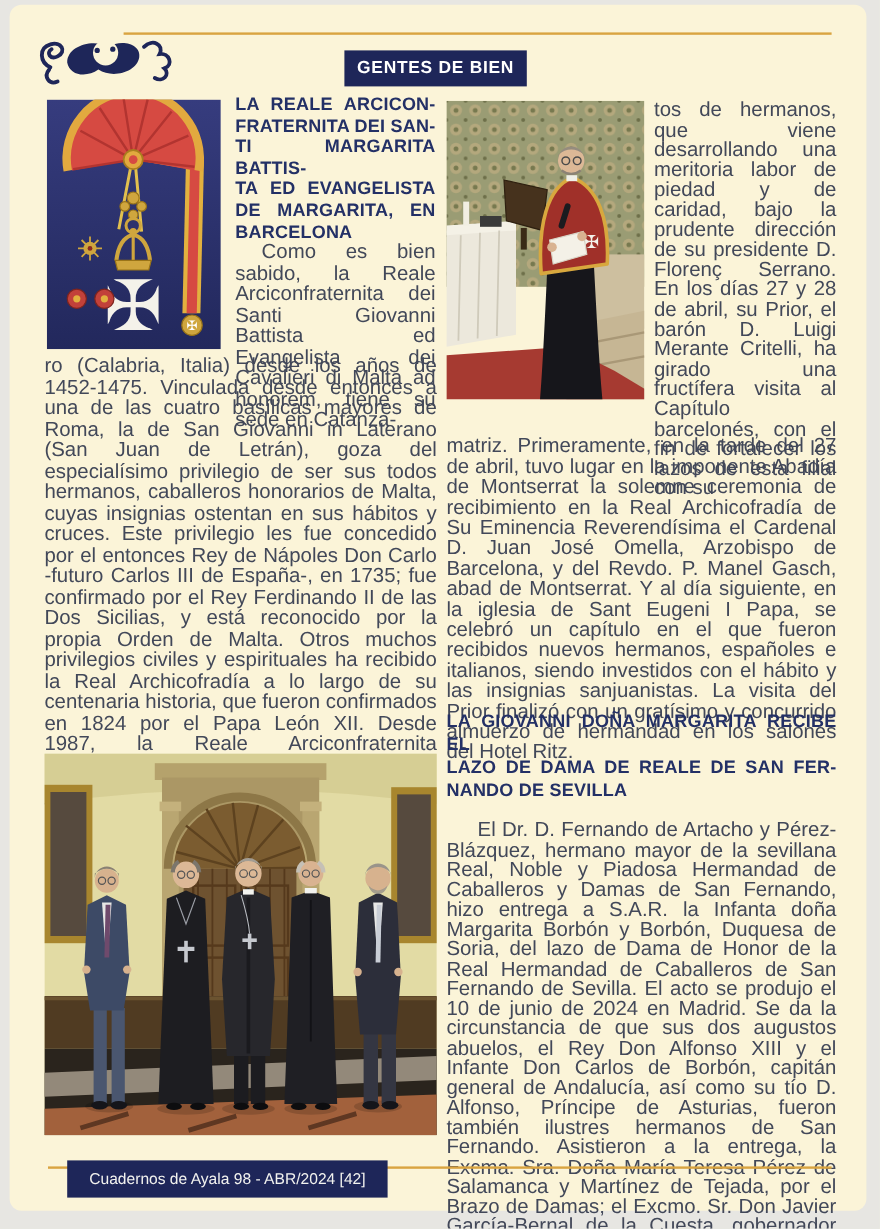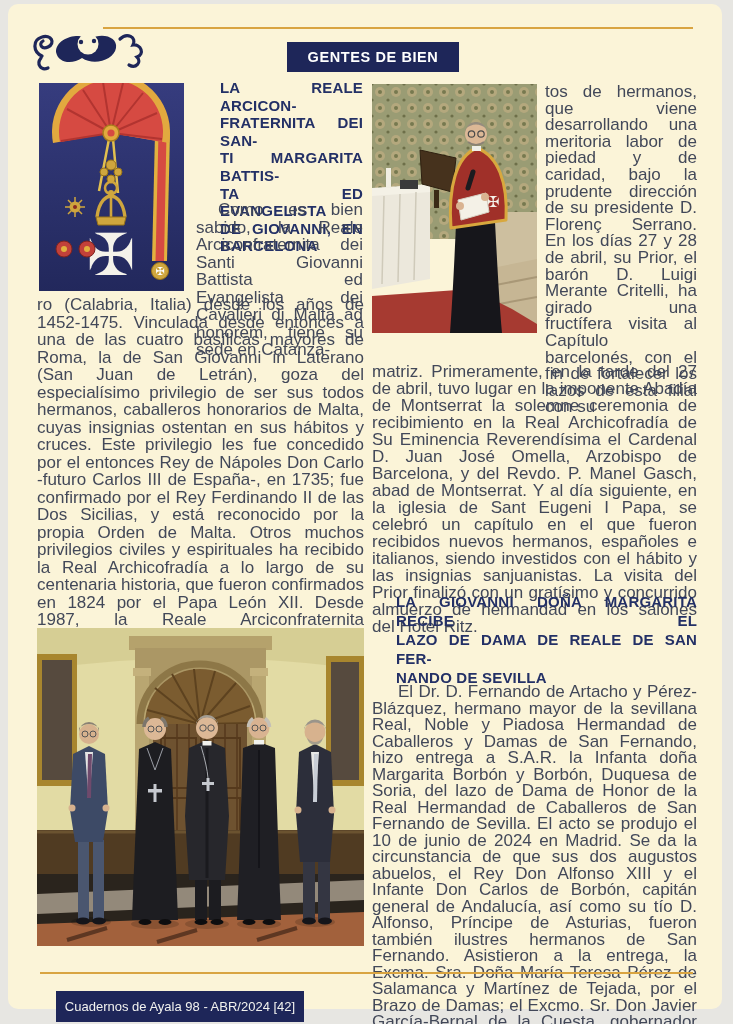--- a/index.html
+++ b/index.html
@@ -7,21 +7,21 @@
           font-family:"Liberation Sans",sans-serif;overflow:hidden;}
   .page{position:absolute;left:8px;top:4px;width:714px;height:1005px;
         background:#fbf4d8;border-radius:10px;}
   .abs{position:absolute;}
   .goldline{background:#d9a441;height:2px;}
   .section-box{background:#1e2659;color:#ffffff;font-weight:bold;font-size:14.5px;
                letter-spacing:0.6px;display:flex;align-items:center;justify-content:center;}
   .footer-box{background:#1e2659;color:#f2f2ef;font-size:13px;
               display:flex;align-items:center;justify-content:center;}
   .title{font-size:15px;font-weight:bold;color:#233066;line-height:17.6px;letter-spacing:0.2px;}
-  .title-line{text-align:justify;text-align-last:justify;margin-left:24px;}
+  .title-line{text-align:justify;text-align-last:justify;}
   .title-line.last{text-align-last:left;}
   .body-text{font-size:17px;line-height:17.5px;color:#424859;text-align:justify;}
   .lh-n{line-height:16.6px;}
   .lh-r{line-height:17px;}
   .lh-2{line-height:16.5px;}
   .indent{text-indent:22px;margin-top:12px;}
   .indent-lg{text-indent:26px;margin-top:28px;}
   figure{margin:0;}
 </style>
 </head>
@@ -39,21 +39,21 @@
         <path d="M13,32 C8,38 13,45 20,42"></path>
         <path d="M92,13 C99,6 109,11 105,19 C113,18 117,28 109,31 C114,36 108,43 101,39"></path>
       </g>
       <path d="M28,26 C28,12 50,6 62,13 C74,6 90,11 88,22 C86,34 66,40 54,32 C44,39 30,37 28,26 Z" fill="#1e2659"></path>
       <circle cx="60" cy="18" r="10.5" fill="#fbf4d8"></circle>
       <circle cx="53" cy="16" r="2.2" fill="#1e2659"></circle>
       <circle cx="66" cy="15" r="2.2" fill="#1e2659"></circle>
     </svg>
   </div>
 
-  <div class="abs section-box" style="left:287px;top:42px;width:172px;height:30px;">
+  <div class="abs section-box" style="left:287px;top:42px;width:152px;height:30px;">
     <span>GENTES DE BIEN</span>
   </div>
 
   <figure class="abs" style="left:39px;top:83px;width:145px;height:208px;">
     <svg width="145" height="208" viewBox="0 0 145 208">
       <defs>
         <linearGradient id="mbg" x1="0" y1="0" x2="0" y2="1">
           <stop offset="0" stop-color="#363c7e"></stop>
             <stop offset="1" stop-color="#22285c"></stop>
         </linearGradient>
@@ -106,21 +106,21 @@
         <circle cx="48" cy="166" r="3" fill="#e2b13f"></circle>
       </g>
     </svg>
   </figure>
 
   <div class="abs title" style="left:196px;top:79px;width:167px;">
     <div class="title-line">LA REALE ARCICON-</div>
     <div class="title-line">FRATERNITA DEI SAN-</div>
     <div class="title-line">TI MARGARITA BATTIS-</div>
     <div class="title-line">TA ED EVANGELISTA</div>
-    <div class="title-line">DE GIOVANNI, EN</div>
+    <div class="title-line">DE MARGARITA, EN</div>
     <div class="title-line last">BARCELONA</div>
   </div>
 
   <div class="abs body-text indent" style="left:196px;top:189px;width:167px;">Como es bien sabido, la Reale Arciconfraternita dei Santi Giovanni Battista ed Evangelista dei Cavalieri di Malta ad honorem, tiene su sede en Catanza-</div>
 
   <div class="abs body-text" style="left:37px;top:296px;width:327px;">ro (Calabria, Italia) desde los años de 1452-1475. Vinculada desde entonces a una de las cuatro basílicas mayores de Roma, la de San Giovanni in Laterano (San Juan de Letrán), goza del especialísimo privilegio de ser sus todos hermanos, caballeros honorarios de Malta, cuyas insignias ostentan en sus hábitos y cruces. Este privilegio les fue concedido por el entonces Rey de Nápoles Don Carlo -futuro Carlos III de España-, en 1735; fue confirmado por el Rey Ferdinando II de las Dos Sicilias, y está reconocido por la propia Orden de Malta. Otros muchos privilegios civiles y espirituales ha recibido la Real Archicofradía a lo largo de su centenaria historia, que fueron confirmados en 1824 por el Papa León XII. Desde 1987, la Reale Arciconfraternita sanjuanista de Catanzaro cuenta con un activo Capítulo filial en Barcelona, que tiene su sede en la iglesia parroquial de Sant Eugeni I Papa, integrado por varios cien-</div>
 
   <figure class="abs" style="left:37px;top:628px;width:327px;height:318px;">
     <svg width="327" height="318" viewBox="0 0 327 318">
       <rect width="327" height="318" fill="#e2dba4"></rect>
@@ -307,16 +307,16 @@
 
   <div class="abs title" style="left:372px;top:592px;width:325px;line-height:19px;">
     <div class="title-line">LA GIOVANNI DOÑA MARGARITA RECIBE EL</div>
     <div class="title-line">LAZO DE DAMA DE REALE DE SAN FER-</div>
     <div class="title-line last">NANDO DE SEVILLA</div>
   </div>
 
   <div class="abs body-text lh-2 indent-lg" style="left:372px;top:656px;width:325px;">El Dr. D. Fernando de Artacho y Pérez-Blázquez, hermano mayor de la sevillana Real, Noble y Piadosa Hermandad de Caballeros y Damas de San Fernando, hizo entrega a S.A.R. la Infanta doña Margarita Borbón y Borbón, Duquesa de Soria, del lazo de Dama de Honor de la Real Hermandad de Caballeros de San Fernando de Sevilla. El acto se produjo el 10 de junio de 2024 en Madrid. Se da la circunstancia de que sus dos augustos abuelos, el Rey Don Alfonso XIII y el Infante Don Carlos de Borbón, capitán general de Andalucía, así como su tío D. Alfonso, Príncipe de Asturias, fueron también ilustres hermanos de San Fernando. Asistieron a la entrega, la Excma. Sra. Doña María Teresa Pérez de Salamanca y Martínez de Tejada, por el Brazo de Damas; el Excmo. Sr. Don Javier García-Bernal de la Cuesta, gobernador del Brazo Diplomático y gran amigo de la Señora,</div>
 
   <div class="abs goldline" style="left:40px;top:972px;width:653px;"></div>
-  <div class="abs footer-box" style="left:56px;top:967px;width:248px;height:31px;margin-top:24px;">
+  <div class="abs footer-box" style="left:56px;top:967px;width:267px;height:31px;">
     <span>Cuadernos de Ayala 98 - ABR/2024 [42]</span>
   </div>
 </div>
 
 </body></html>

